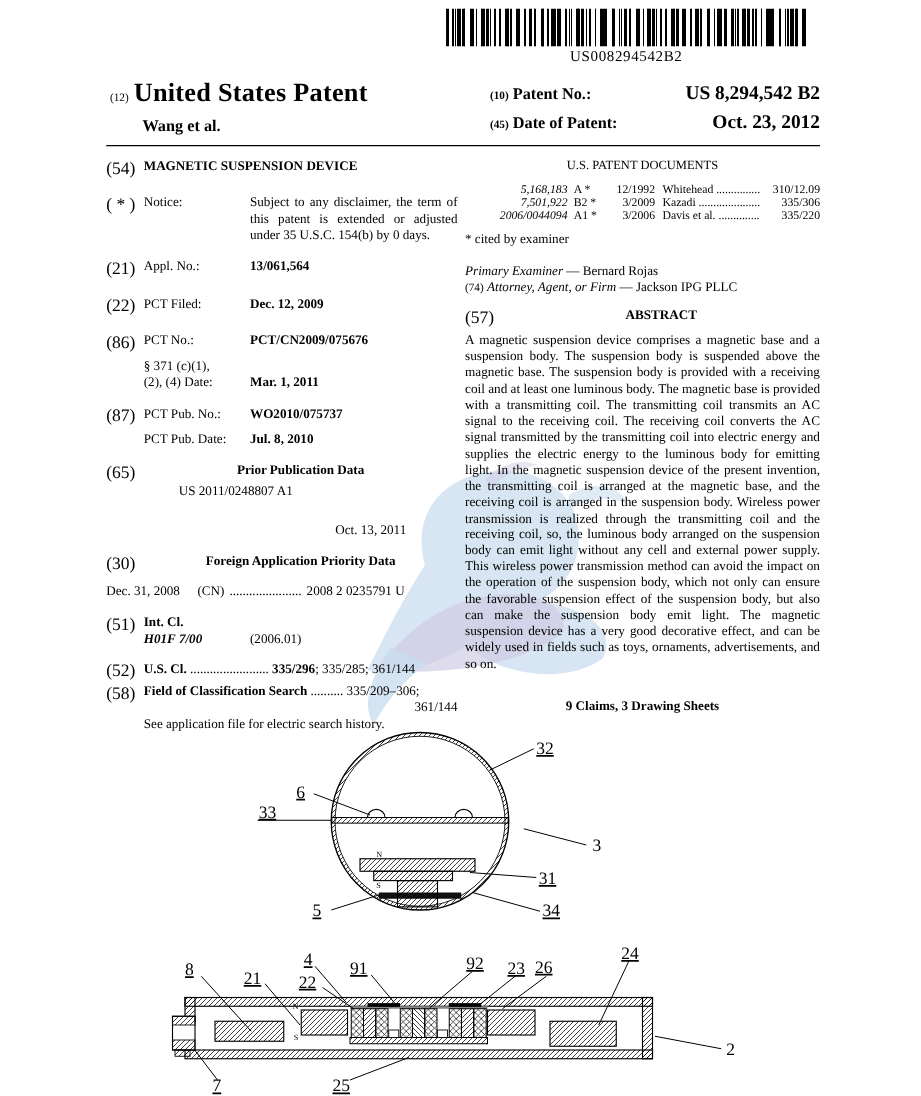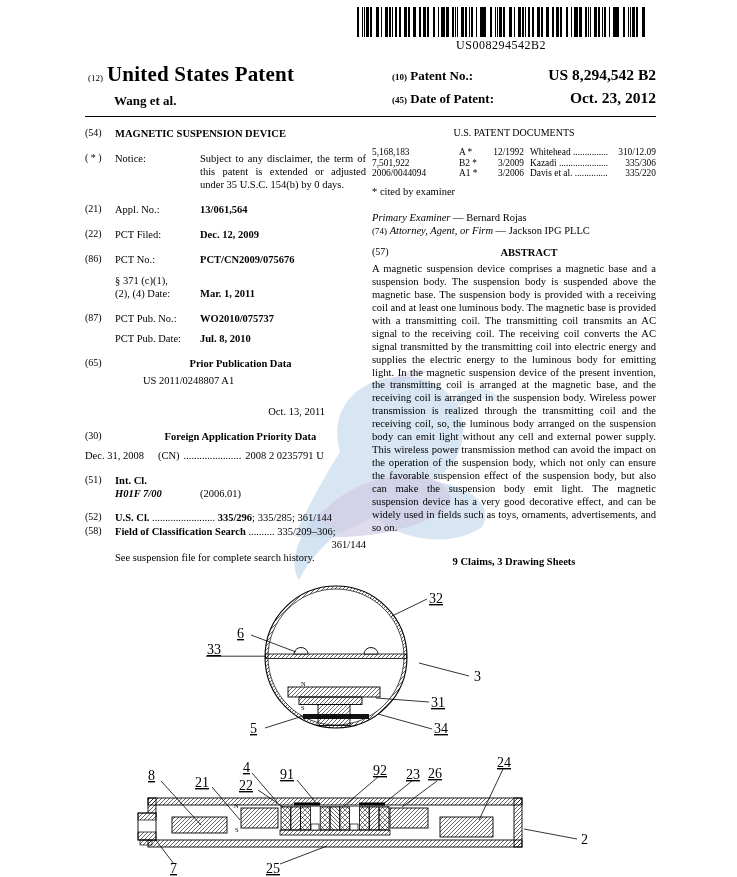--- a/index.html
+++ b/index.html
@@ -23,37 +23,37 @@
   .hdr-right{position:absolute;left:392px;top:66px;width:264px;z-index:2;}
   .hdr-row{display:flex;justify-content:space-between;align-items:baseline;margin-bottom:5px;}
   .hdr-lab{font-size:13px;font-weight:bold;}
   .hdr-val{font-size:15.5px;font-weight:bold;}
   .hdr-rule{position:absolute;left:85px;top:116px;width:571px;border-top:1.6px solid #000;z-index:2;}
   
   .col{position:absolute;top:127px;font-size:10.5px;line-height:1.24;z-index:1;}
   .col-left{left:85px;width:281px;}
   .col-right{left:372px;width:284px;}
   .entry{display:flex;margin-bottom:12px;}
-  .entry .code{flex:0 0 30px;font-size:10px;}
+  .entry .code{flex:0 0 30px;font-size:14px;}
   .entry .body{flex:1;}
   .lv{display:flex;}
   .lv .lab{flex:0 0 85px;}
   .lv .val{flex:1;}
   b,.b{font-weight:bold;}
   .ctr{text-align:center;}
   .just{text-align:justify;}
   .publine{display:flex;margin:4px 0 0 28px;}
   .publine .pd{margin-left:34px;margin-top:31px;}
   .fline{display:flex;margin:5px 0 0 12px;}
   .fline .fdots{margin:0 4px;}
   .clsline{display:flex;}
   .right2{text-align:right;}
   
   .refrow{display:flex;font-size:9.4px;line-height:1.12;}
-  .refrow .rn{flex:0 0 82px;}
+  .refrow .rn{flex:0 0 82px;text-align:right;font-style:italic;}
   .refrow .rk{flex:0 0 27px;text-align:left;padding-left:5px;}
   .refrow .rd{flex:0 0 38px;text-align:right;}
   .refrow .rnm{flex:1;padding-left:6px;overflow:hidden;white-space:nowrap;}
   .refrow .rc{flex:0 0 48px;text-align:right;}
   .abstract{font-size:10.6px;line-height:1.22;text-align:justify;margin-top:4px;}
   .claims{margin-top:20px;font-weight:bold;text-align:center;}
   .small-gap{margin-bottom:8px;}
   
   .figs{position:absolute;left:0;top:578px;z-index:1;}
   .fl{font-family:"Liberation Serif",serif;font-size:14px;fill:#000;text-decoration:underline;}
@@ -199,21 +199,21 @@
       <div class="body clsline">
         <span><b>U.S. Cl.</b> <span>........................</span> <b>335/296</b><span>; 335/285; 361/144</span></span>
       </div>
     </div>
 
     <div class="entry" style="margin-bottom:0">
       <span class="code">(58)</span>
       <div class="body">
         <div><b>Field of Classification Search</b> <span>..........</span> <span>335/209–306;</span></div>
         <div class="right2">361/144</div>
-        <div>See suspension file for complete search history.</div>
+        <div>See application file for electric search history.</div>
       </div>
     </div>
   </div>
 
   <div class="col col-right">
 
 
     <div class="ctr small-gap" style="font-size:10px">U.S. PATENT DOCUMENTS</div>
 
     <div>

